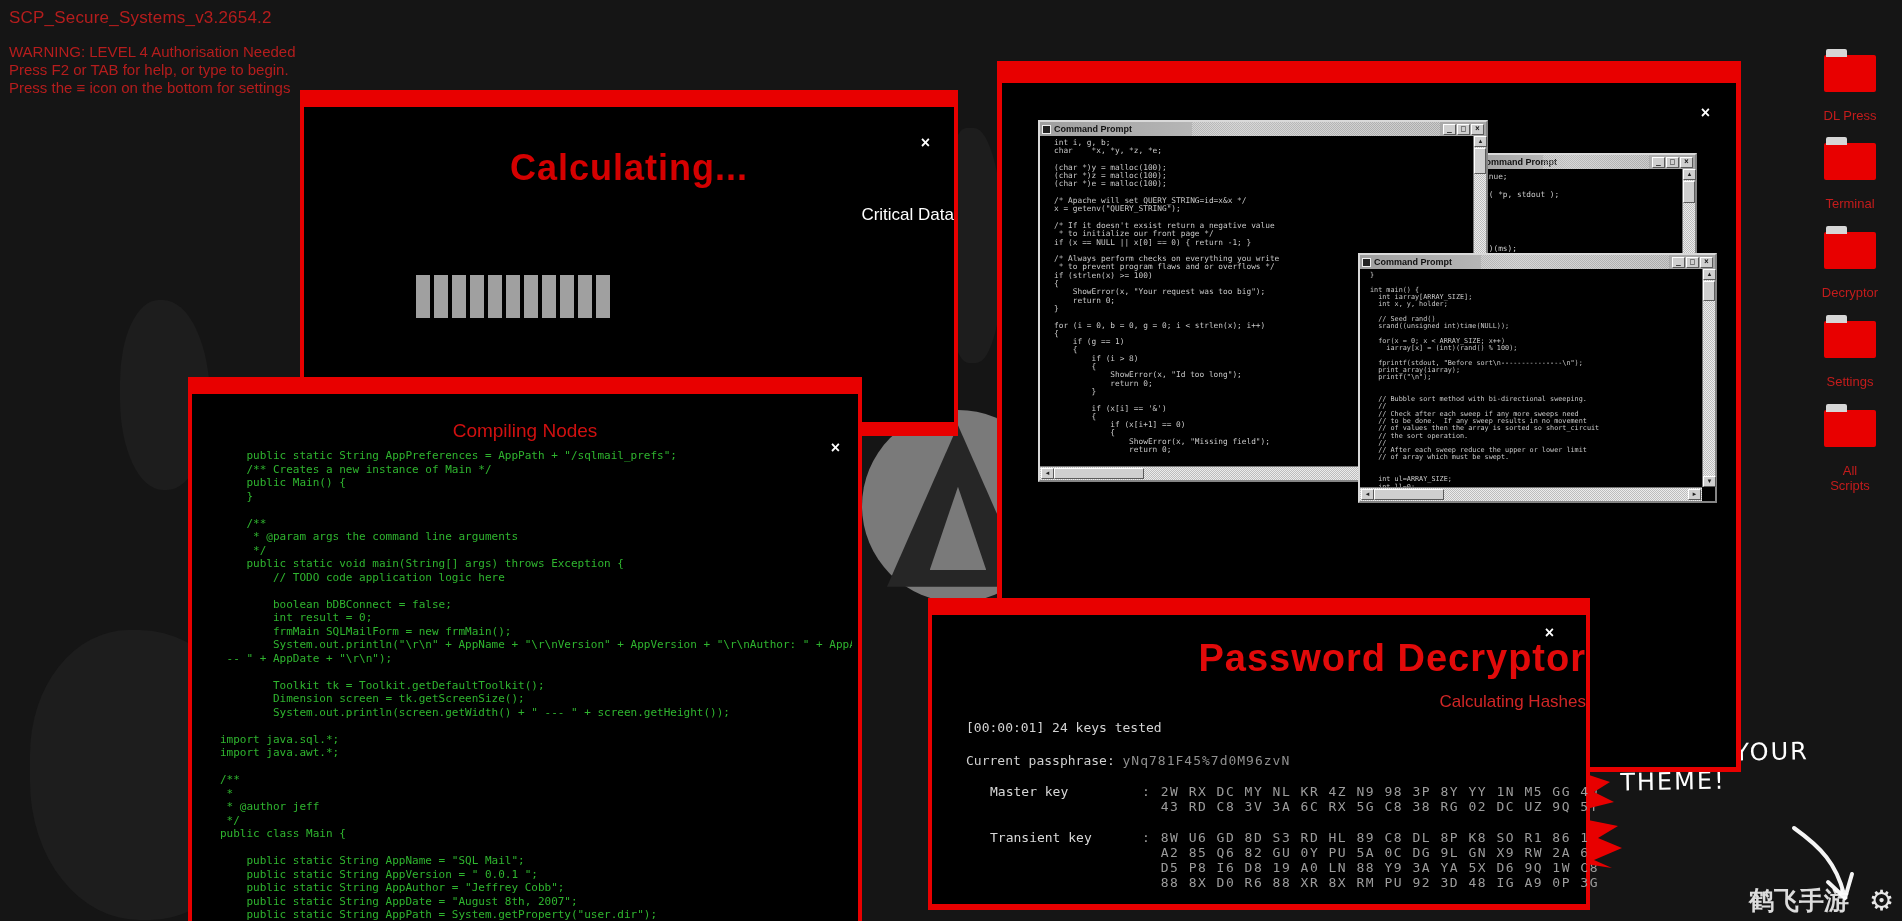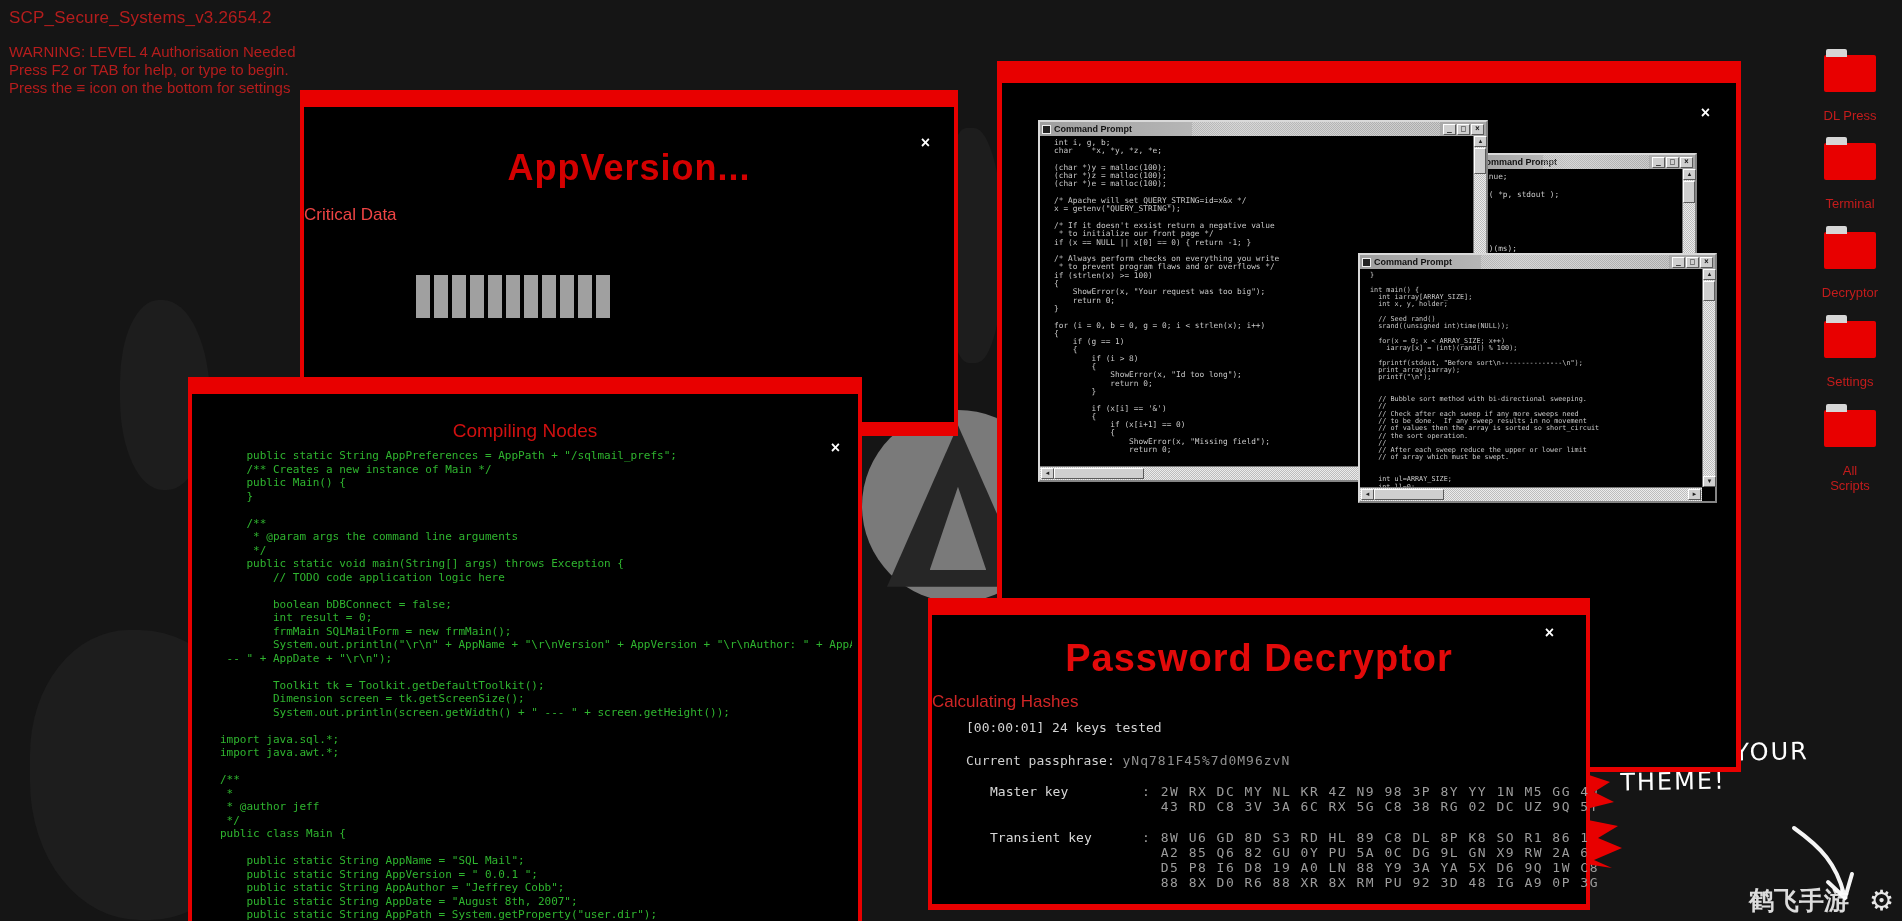--- a/index.html
+++ b/index.html
@@ -23,21 +23,21 @@
   #header .h-lines{margin-top:15px;font-size:15px;line-height:18px;}
 
   
   .rwin{position:absolute;background:#000;border:4px solid var(--red);}
   .rwin .bar{height:14px;background:var(--red);margin:-1px -1px 0;}
   .xbtn{position:absolute;color:#fff;font:bold 16px "Liberation Sans",sans-serif;cursor:default;}
 
   
   #win-download{left:300px;top:90px;width:658px;height:346px;border-bottom-width:14px;z-index:10;}
   #dl-title{margin-top:40px;text-align:center;color:#d40000;font-size:36px;font-weight:bold;letter-spacing:1px;}
-  #dl-sub{margin-top:16px;text-align:left;color:#ef4444;font-size:17px;}
+  #dl-sub{margin-top:16px;text-align:right;color:#ffffff;font-size:17px;padding-left:36px;}
   #dl-progress{position:absolute;left:112px;top:181px;display:flex;gap:4px;}
   .pblock{width:14px;height:43px;background:#a0a0a0;display:inline-block;}
 
   
   #win-compile{left:188px;top:377px;width:674px;height:560px;z-index:20;}
   #cn-title{margin-top:26px;text-align:center;color:#cf1010;font-size:19px;}
   #cn-code{position:absolute;left:28px;top:68px;right:6px;bottom:2px;overflow:hidden;
     color:var(--code-green);font:11px/13.5px "DejaVu Sans Mono",monospace;white-space:pre;}
 
   
@@ -68,22 +68,22 @@
 
   #cmd1{left:36px;top:54px;width:450px;height:362px;z-index:2;}
   #cmd1 .cmd-body{font-size:7.8px;line-height:8.3px;}
   #cmd2{left:461px;top:87px;width:234px;height:280px;z-index:1;}
   #cmd2 .cmd-body{font-size:7.8px;line-height:9px;right:13px;bottom:0;}
   #cmd3{left:356px;top:187px;width:359px;height:250px;z-index:3;}
   #cmd3 .cmd-body{font-size:6.8px;line-height:7.3px;}
 
   
   #win-decrypt{left:928px;top:598px;width:662px;height:312px;border-bottom-width:6px;z-index:30;}
-  #pd-title{margin-top:22px;text-align:center;color:#e20a0a;font-size:38px;font-weight:bold;letter-spacing:1px;}
-  #pd-sub{margin-top:12px;text-align:left;color:#d02626;font-size:17px;}
+  #pd-title{margin-top:22px;text-align:right;color:#e20a0a;font-size:38px;font-weight:bold;letter-spacing:1px;}
+  #pd-sub{margin-top:12px;text-align:right;color:#d02626;font-size:17px;}
   #pd-body{position:absolute;left:34px;top:118px;right:20px;color:#cfcfcf;
     font:13px/15px "DejaVu Sans Mono",monospace;}
   #pd-status{color:#d4d4d4;}
   #pd-pass{margin-top:18px;}
   #pd-pass .dim{color:#8f8f8f;letter-spacing:1px;}
   .keyrow{display:flex;margin-top:16px;}
   .keyrow .klabel{width:152px;color:#d8d8d8;flex:0 0 auto;margin-left:24px;}
   .keyrow pre{font:13px/15px "DejaVu Sans Mono",monospace;color:#9c9c9c;letter-spacing:1.5px;white-space:pre;}
 
   
@@ -126,21 +126,21 @@
     <div class="h-lines">
       <div>WARNING: LEVEL 4 Authorisation Needed</div>
       <div>Press F2 or TAB for help, or type to begin.</div>
       <div>Press the ≡ icon on the bottom for settings</div>
     </div>
   </div>
 
   <div class="rwin" id="win-download">
     <div class="bar"></div>
     <span class="xbtn" style="top:40px;right:24px;">×</span>
-    <div id="dl-title">AppVersion...</div>
+    <div id="dl-title">Calculating...</div>
     <div id="dl-sub">Critical Data</div>
     <div id="dl-progress">
         <span class="pblock"></span>
         <span class="pblock"></span>
         <span class="pblock"></span>
         <span class="pblock"></span>
         <span class="pblock"></span>
         <span class="pblock"></span>
         <span class="pblock"></span>
         <span class="pblock"></span>

